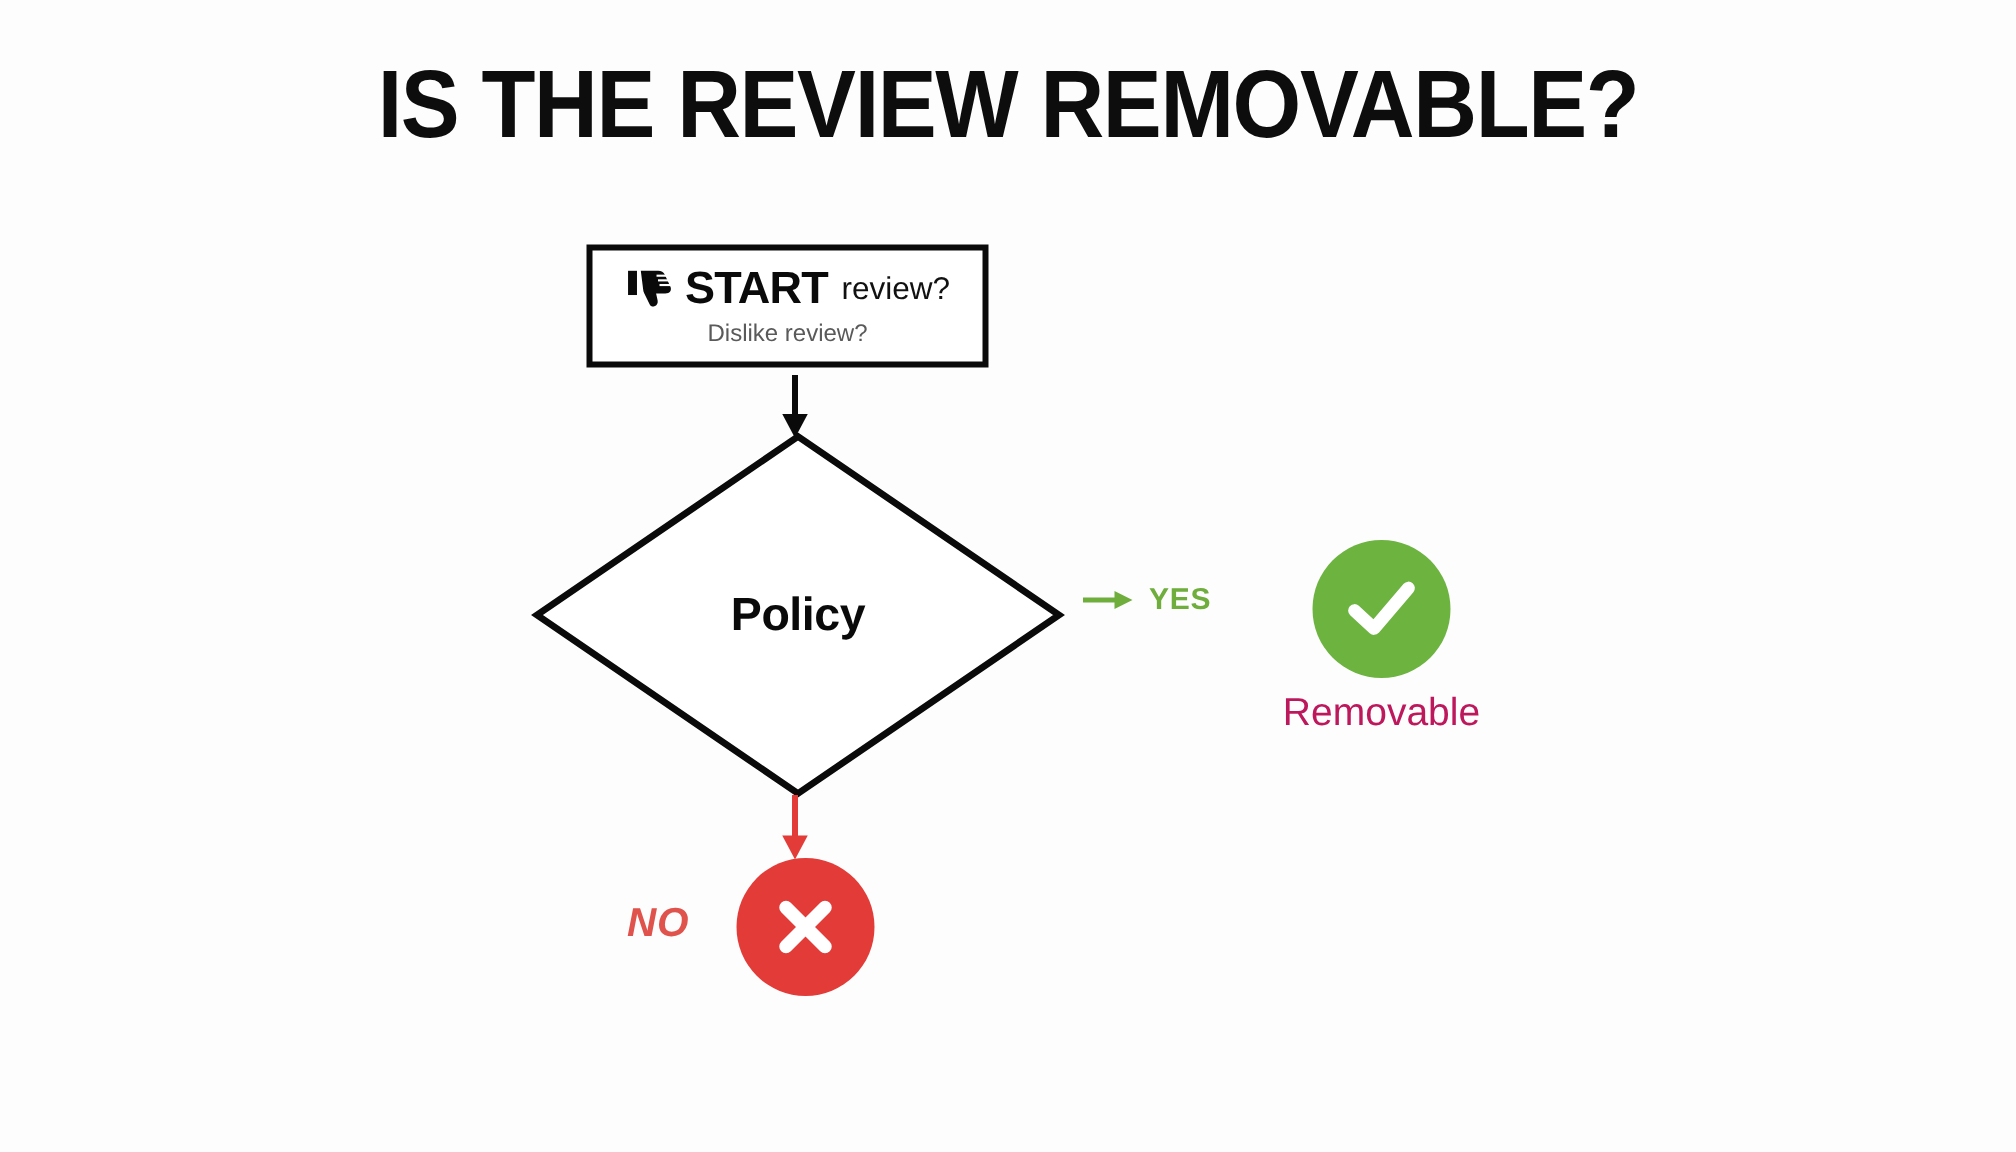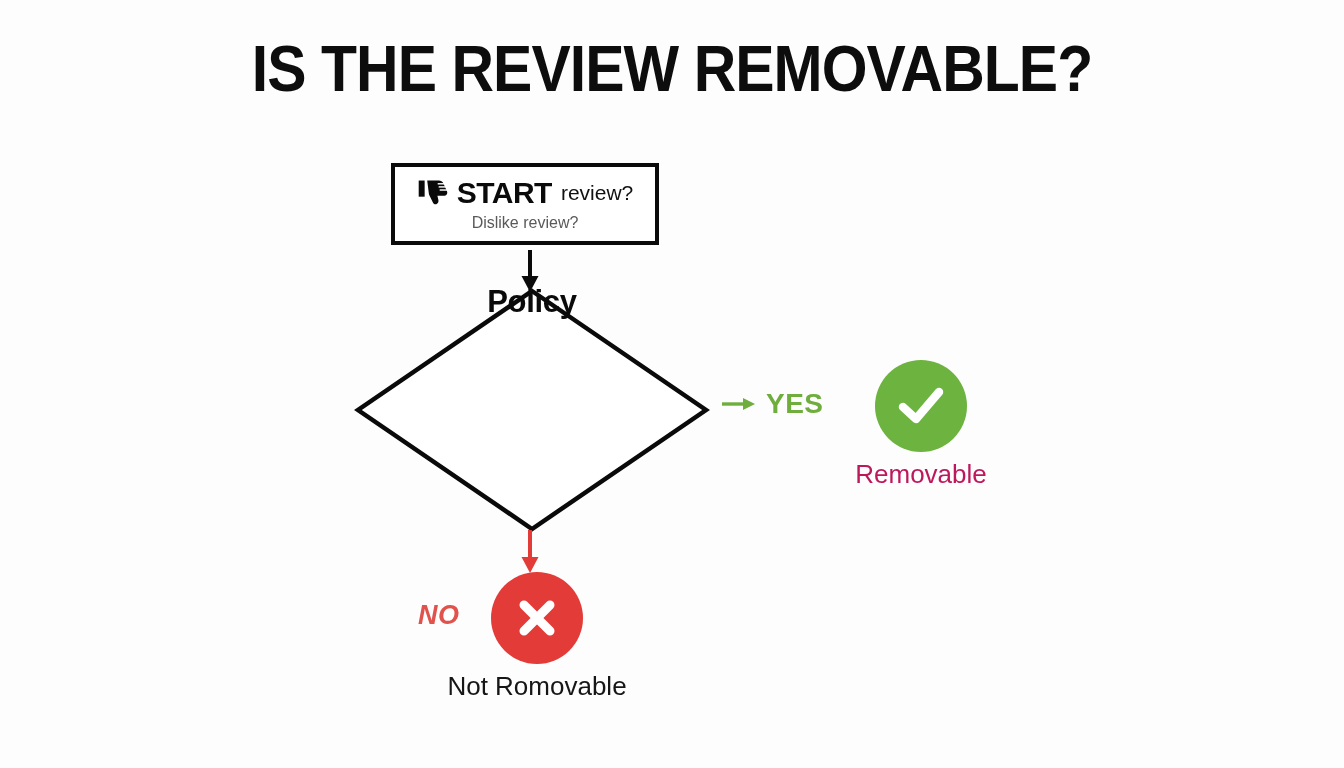--- a/index.html
+++ b/index.html
@@ -102,21 +102,21 @@
   }
   .diamond-label {
     position: absolute;
     left: 0;
     top: 0;
     width: 360px;
     height: 250px;
     display: flex;
     flex-direction: column;
     align-items: center;
-    justify-content: flex-start;
+    justify-content: center;
     pointer-events: none;
     gap: 32px;
   }
   .diamond-line {
     display: flex;
     align-items: center;
     justify-content: center;
     font-size: 31px;
     font-weight: bold;
     color: #0a0a0a;
@@ -139,21 +139,21 @@
     display: flex;
     align-items: center;
     gap: 10px;
   }
   .yes-arrow {
     width: 34px;
     height: 20px;
     display: block;
   }
   .yes-label {
-    font-size: 28px;
+    font-size: 20px;
     font-weight: bold;
     color: #6fae3d;
     letter-spacing: 0.5px;
     line-height: 1;
   }
 
   .check-circle {
     position: absolute;
     left: 875px;
     top: 360px;
@@ -278,15 +278,14 @@
   </svg>
 
   <div class="no-label">NO</div>
 
   <div class="x-circle">
     <svg class="x-mark" viewBox="0 0 52 52" aria-hidden="true">
       <line x1="13" y1="13" x2="39" y2="39" stroke="#ffffff" stroke-width="9" stroke-linecap="round"></line>
       <line x1="39" y1="13" x2="13" y2="39" stroke="#ffffff" stroke-width="9" stroke-linecap="round"></line>
     </svg>
   </div>
-  <div class="not-removable-label">Not Romovable</div>
 
 </div>
 
 </body></html>

